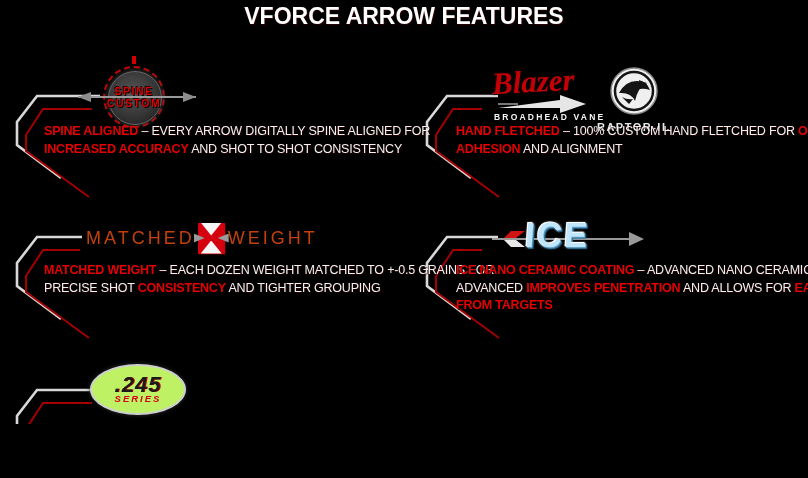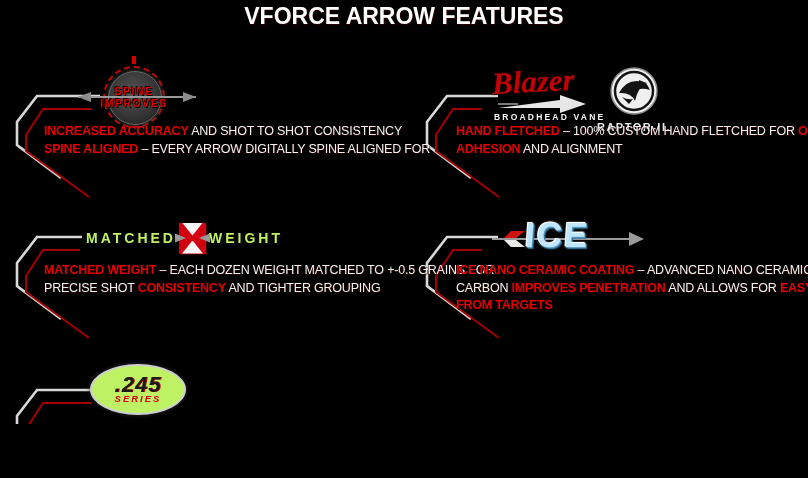--- a/index.html
+++ b/index.html
@@ -34,21 +34,21 @@
     font-style:italic;font-weight:bold;font-size:31px;color:#c40007;
     text-shadow:1px 1px 0 #000,0 0 2px #400;transform:rotate(-3deg);}
   .blazer-sub{position:absolute;left:4px;top:44px;color:#f5f5f5;font-size:8.5px;
     font-weight:bold;letter-spacing:2.2px;text-shadow:1px 1px 0 #000;}
   
   .logo-raptor{position:absolute;left:596px;top:66px;width:76px;height:66px;text-align:center;}
   .raptor-name{margin-top:1px;color:#e8e8e8;font-size:11px;font-weight:bold;
     letter-spacing:1.5px;text-shadow:1px 1px 0 #000;text-align:center;}
   
   .logo-matched{position:absolute;left:86px;top:222px;display:flex;align-items:center;height:32px;}
-  .mw-word{color:#bef264;font-weight:bold;font-size:14px;letter-spacing:3px;
+  .mw-word{color:#c2410c;font-weight:normal;font-size:18px;letter-spacing:3px;
     text-shadow:1px 1px 0 #000,2px 2px 2px #111;}
   .mw-icon{position:relative;width:27px;height:31px;background:#d40010;margin:0 3px;
     box-shadow:1px 1px 0 #300;}
   .mw-t{position:absolute;left:3px;top:0;width:21px;height:13px;background:#f5f5f5;
     clip-path:polygon(0 0,100% 0,50% 100%);}
   .mw-b{position:absolute;left:3px;bottom:0;width:21px;height:13px;background:#f5f5f5;
     clip-path:polygon(50% 0,100% 100%,0 100%);}
   .mw-l{position:absolute;left:-4px;top:11px;width:11px;height:9px;background:#9a9a9a;
     clip-path:polygon(0 0,100% 50%,0 100%);}
   .mw-r{position:absolute;right:-4px;top:11px;width:11px;height:9px;background:#9a9a9a;
@@ -97,31 +97,31 @@
     <polyline points="96,7 33,7 13,33 13,56 57,89" stroke="#d8d8d8" stroke-width="2.6" fill="none"></polyline>
     <polyline points="88,20 39,20 22,46 22,62 85,108" stroke="#a40000" stroke-width="2" fill="none"></polyline>
   </svg>
 
   <div class="spine-badge">
     <div class="spine-ring"></div>
     <div class="spine-circle"></div>
     <div class="spine-tick"></div>
     <div class="spine-text">
       <div>SPINE</div>
-      <div>IMPROVES</div>
+      <div>CUSTOM</div>
     </div>
   </div>
   <svg class="spine-arrow" width="118" height="14">
     <line x1="0" y1="7" x2="118" y2="7" stroke="#9a9a9a" stroke-width="2"></line>
     <polygon points="0,7 13,2 13,12" fill="#8d8d8d"></polygon>
     <polygon points="118,7 105,2 105,12" fill="#8d8d8d"></polygon>
   </svg>
   <div class="feature-text" style="left:44px;top:123px">
+    <div class="tl"><span class="seg-r">SPINE ALIGNED</span><span class="seg-w"> – EVERY ARROW DIGITALLY SPINE ALIGNED FOR</span></div>
     <div class="tl"><span class="seg-r">INCREASED ACCURACY</span><span class="seg-w"> AND SHOT TO SHOT CONSISTENCY</span></div>
-    <div class="tl"><span class="seg-r">SPINE ALIGNED</span><span class="seg-w"> – EVERY ARROW DIGITALLY SPINE ALIGNED FOR</span></div>
   </div>
 
   <div class="logo-blazer">
     <svg class="blazer-arrow" width="108" height="26">
       <polygon points="0,16 62,8 62,3 88,12 62,21 62,16" fill="#f2f2f2" opacity="0.95"></polygon>
       <line x1="0" y1="12" x2="20" y2="12" stroke="#777" stroke-width="2"></line>
     </svg>
     <div class="blazer-script">Blazer</div>
     <div class="blazer-sub">BROADHEAD VANE</div>
   </div>
@@ -159,21 +159,21 @@
     <svg class="ice-arrow" width="152" height="22">
       <line x1="0" y1="11" x2="140" y2="11" stroke="#999" stroke-width="2"></line>
       <polygon points="12,10 19,3 33,3 24,10" fill="#cf1212"></polygon>
       <polygon points="12,12 19,19 33,19 24,12" fill="#e9e9e9"></polygon>
       <polygon points="152,11 137,4 137,18" fill="#9a9a9a"></polygon>
     </svg>
     <div class="ice-text">ICE</div>
   </div>
   <div class="feature-text" style="left:456px;top:262px">
     <div class="tl"><span class="seg-r">ICE NANO CERAMIC COATING</span><span class="seg-w"> – ADVANCED NANO CERAMIC ARROW</span></div>
-    <div class="tl"><span class="seg-w">CARBON </span><span class="seg-r">IMPROVES PENETRATION</span><span class="seg-w"> AND ALLOWS FOR </span><span class="seg-r">EASY REMOVAL</span></div>
+    <div class="tl"><span class="seg-w">ADVANCED </span><span class="seg-r">IMPROVES PENETRATION</span><span class="seg-w"> AND ALLOWS FOR </span><span class="seg-r">EASY REMOVAL</span></div>
     <div class="tl"><span class="seg-r">FROM TARGETS</span></div>
   </div>
 
   <div class="logo-245">
     <div class="oval-245">
       <div class="num-245">.245</div>
       <div class="ser-245">SERIES</div>
     </div>
   </div>
 

